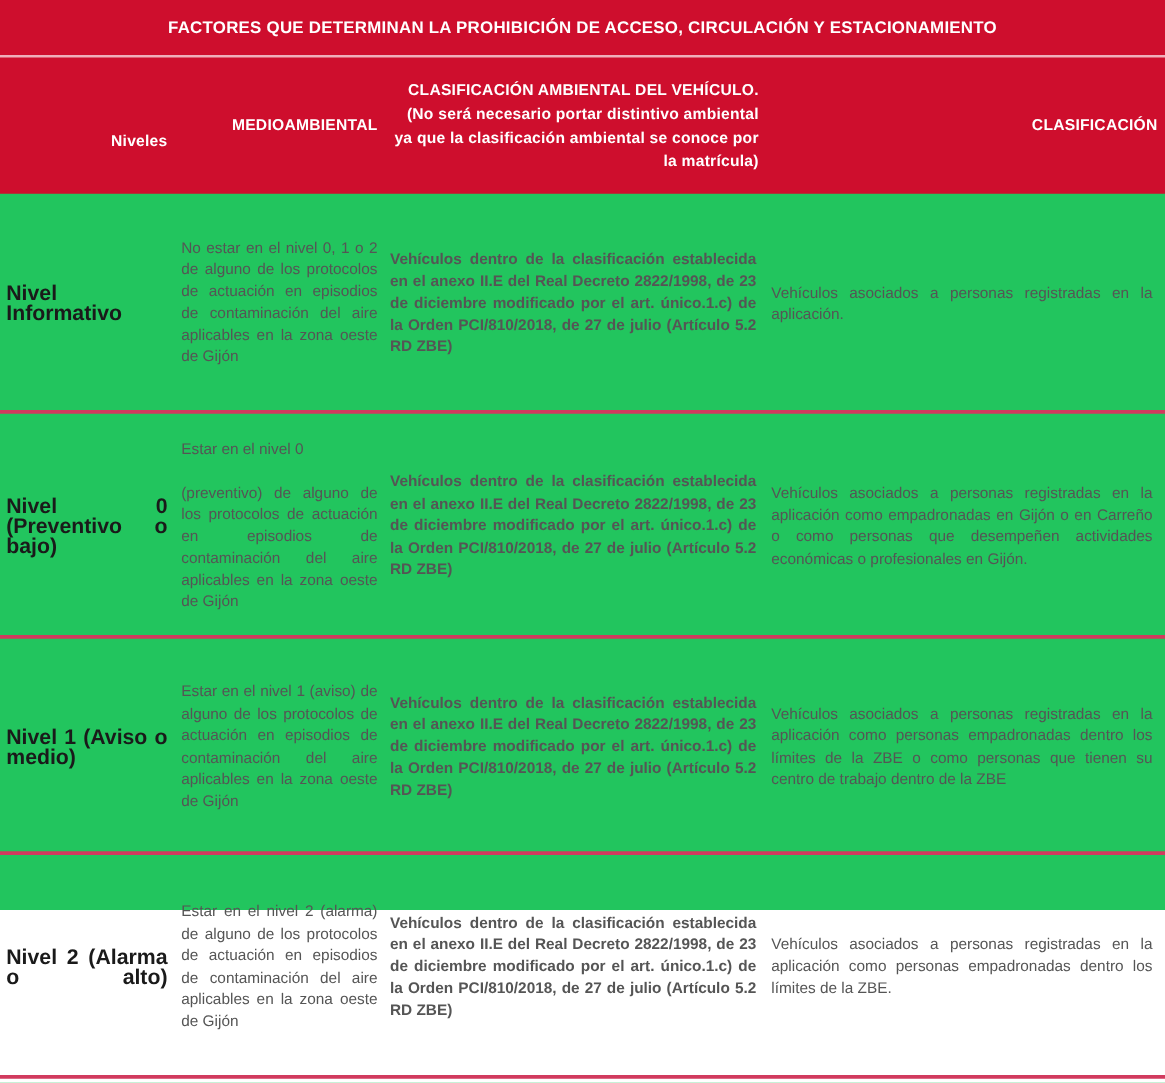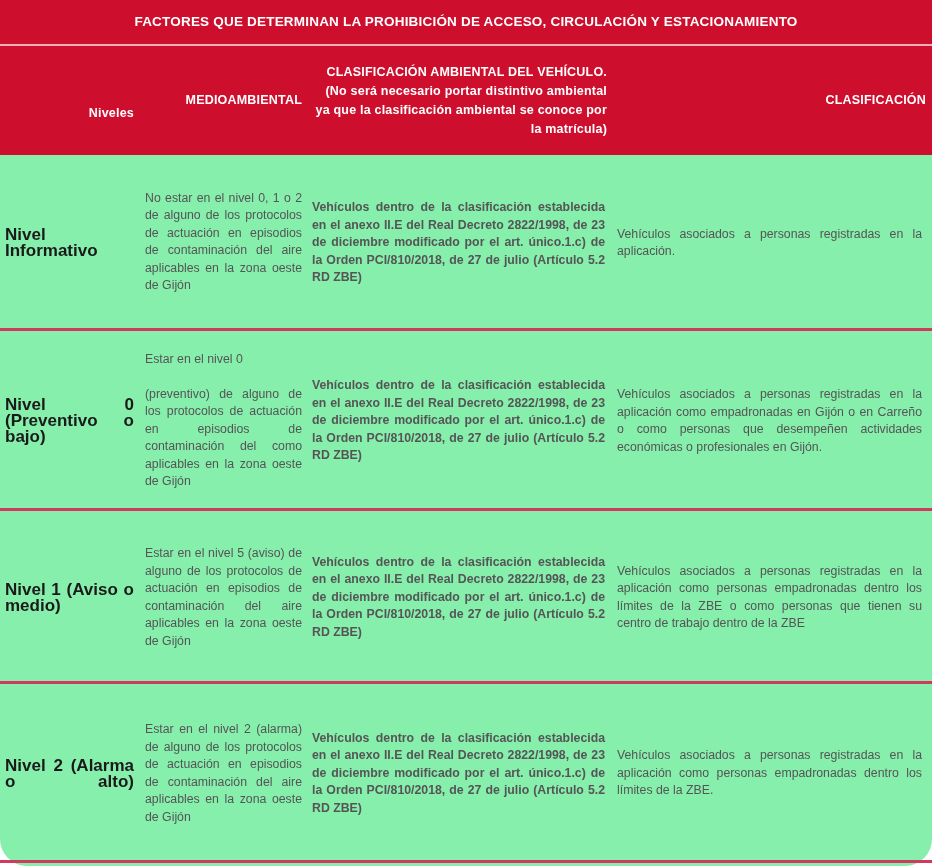--- a/index.html
+++ b/index.html
@@ -9,23 +9,22 @@
   }
   body {
     width: 932px;
     height: 866px;
     font-family: "Liberation Sans", sans-serif;
     overflow: hidden;
   }
   .doc {
     position: relative;
     width: 932px;
-    height: 866px;
-    background: #86efac;
-    border-radius: 27px;
+    height: 728px;
+    background: #22c55e;
   }
 
   
   .header-band {
     position: absolute;
     left: 0;
     top: 0;
     width: 932px;
     height: 155px;
     background: #CE0E2D;
@@ -178,35 +177,35 @@
         <p>Vehículos asociados a personas registradas en la aplicación.</p>
       </div>
       <div class="sep"></div>
     </div>
 
     <div class="row r2">
       <div class="cell level">Nivel 0 (Preventivo o bajo)</div>
       <div class="cell env">
         <p class="lastjust">Estar en el nivel 0</p>
         <span class="spacer-line"></span>
-        <p class="lastjust">(preventivo) de alguno de los protocolos de actuación en episodios de contaminación del como aplicables en la zona oeste de Gijón</p>
+        <p class="lastjust">(preventivo) de alguno de los protocolos de actuación en episodios de contaminación del aire aplicables en la zona oeste de Gijón</p>
       </div>
       <div class="cell classif">
         <p class="lastjust">Vehículos dentro de la clasificación establecida en el anexo II.E del Real Decreto 2822/1998, de 23 de diciembre modificado por el art. único.1.c) de la Orden PCI/810/2018, de 27 de julio  (Artículo 5.2 RD ZBE)</p>
       </div>
       <div class="cell socio">
         <p>Vehículos asociados a personas registradas en la aplicación como empadronadas en Gijón o en Carreño o como personas que desempeñen actividades económicas o profesionales en Gijón.</p>
       </div>
       <div class="sep"></div>
     </div>
 
     <div class="row r3">
       <div class="cell level">Nivel 1 (Aviso o medio)</div>
       <div class="cell env">
-        <p class="lastjust">Estar en el nivel 5 (aviso) de alguno de los protocolos de actuación en episodios de contaminación del aire aplicables en la zona oeste de Gijón</p>
+        <p class="lastjust">Estar en el nivel 1 (aviso) de alguno de los protocolos de actuación en episodios de contaminación del aire aplicables en la zona oeste de Gijón</p>
       </div>
       <div class="cell classif">
         <p class="lastjust">Vehículos dentro de la clasificación establecida en el anexo II.E del Real Decreto 2822/1998, de 23 de diciembre modificado por el art. único.1.c) de la Orden PCI/810/2018, de 27 de julio  (Artículo 5.2 RD ZBE)</p>
       </div>
       <div class="cell socio">
         <p>Vehículos asociados a personas registradas en la aplicación como personas empadronadas dentro los límites de la ZBE o como personas que tienen su centro de trabajo dentro de la ZBE</p>
       </div>
       <div class="sep"></div>
     </div>
 

